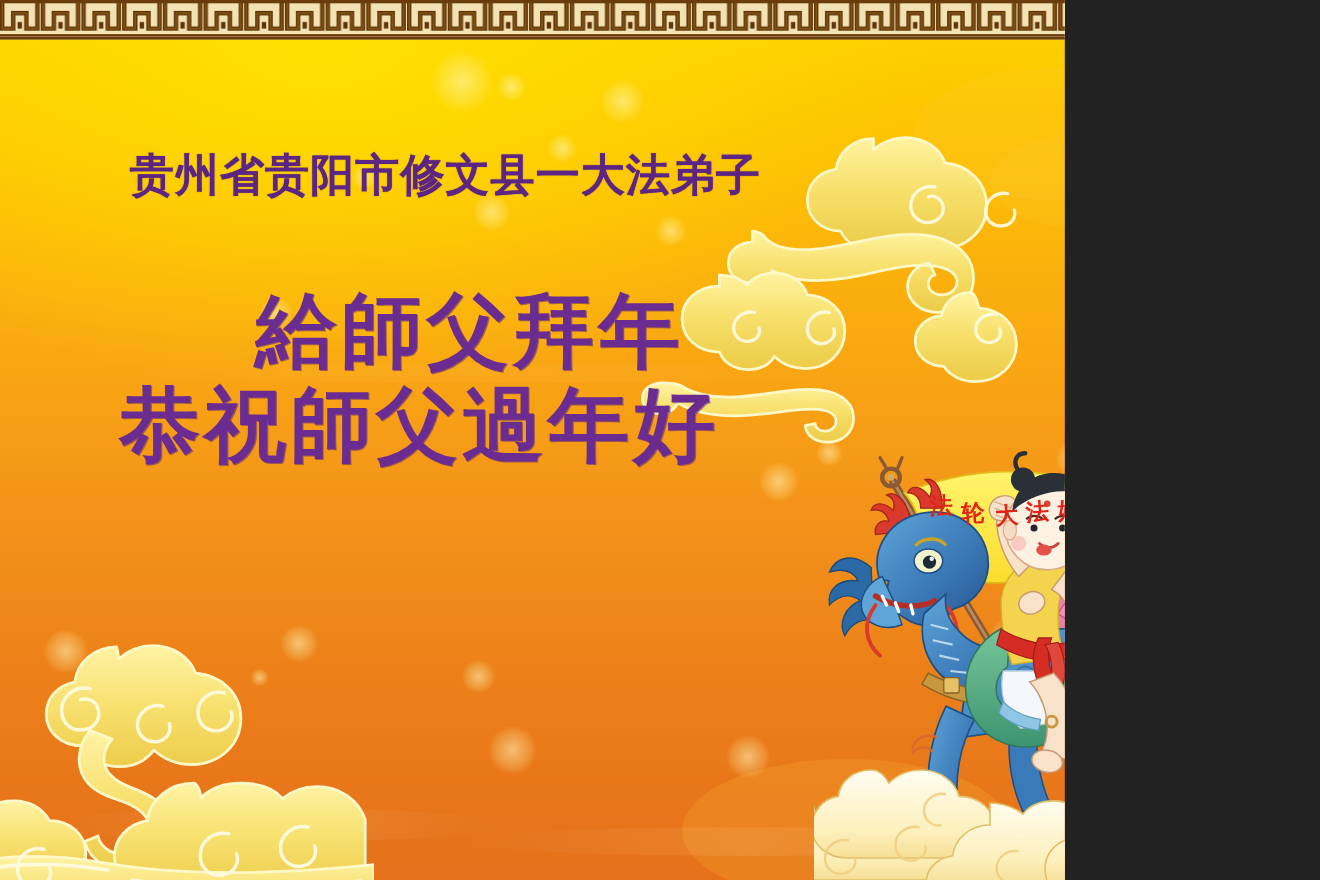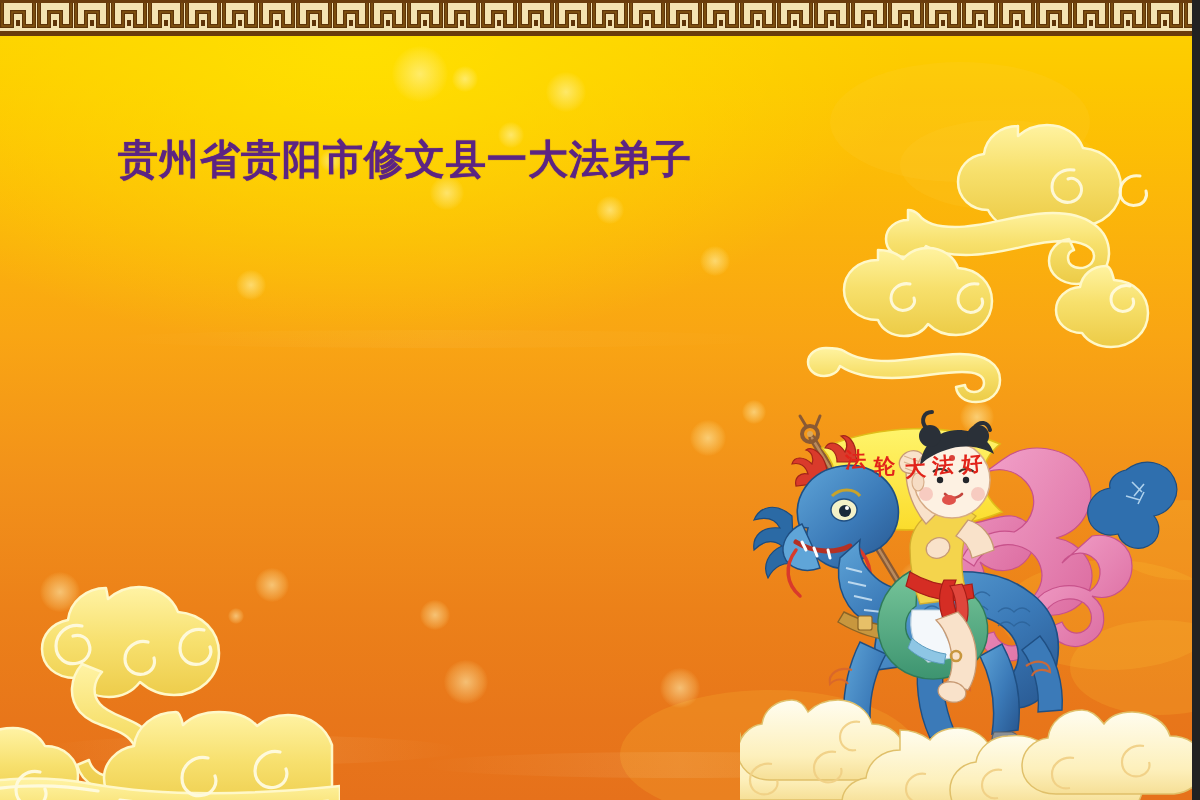--- a/index.html
+++ b/index.html
@@ -2,21 +2,21 @@
 <html><head>
 <meta charset="utf-8">
 <style>
   html, body {
     margin: 0;
     padding: 0;
     background: #222;
   }
   #card {
     position: relative;
-    width: 1192px;
+    width: 968px;
     height: 800px;
     overflow: hidden;
     font-family: "DejaVu Sans", "Liberation Sans", sans-serif;
     background:
       radial-gradient(ellipse 900px 500px at 30% 5%, #ffe000 0%, rgba(255,224,0,0) 62%),
       linear-gradient(to bottom,
         #fdd400 0%,
         #fdc800 10%,
         #fcb808 24%,
         #f9a513 42%,
@@ -355,20 +355,24 @@
       <path d="M248 212 c-14 -3 -26 7 -26 20 c0 12 10 20 22 17 c9 -2 14 -11 11 -19"></path>
       <path d="M320 206 c-13 -3 -25 7 -25 19 c0 11 10 19 21 16 c8 -2 13 -10 10 -18"></path>
       <path d="M80 226 c-13 -3 -24 6 -24 18 c0 11 9 18 20 16 c8 -2 12 -10 9 -17"></path>
       <path d="M-6 252 c40 -13 92 -16 144 -7"></path>
       <path d="M160 254 c60 8 130 10 208 1"></path>
     </g>
   </svg>
 
   <div id="header-line">贵州省贵阳市修文县一大法弟子</div>
 
+  <div id="greeting">
+    <span class="l1">給師父拜年</span>
+    <span class="l2">恭祝師父過年好</span>
+  </div>
 
 
   <svg id="illustration" viewBox="0 0 470 400">
     <defs>
       <linearGradient id="dragBody" x1="0" y1="0" x2="1" y2="1">
         <stop offset="0%" stop-color="#5fa5d8"></stop>
         <stop offset="55%" stop-color="#3b7ab8"></stop>
         <stop offset="100%" stop-color="#27568f"></stop>
       </linearGradient>
       <linearGradient id="bannerGrad" x1="0" y1="0" x2="0" y2="1">

